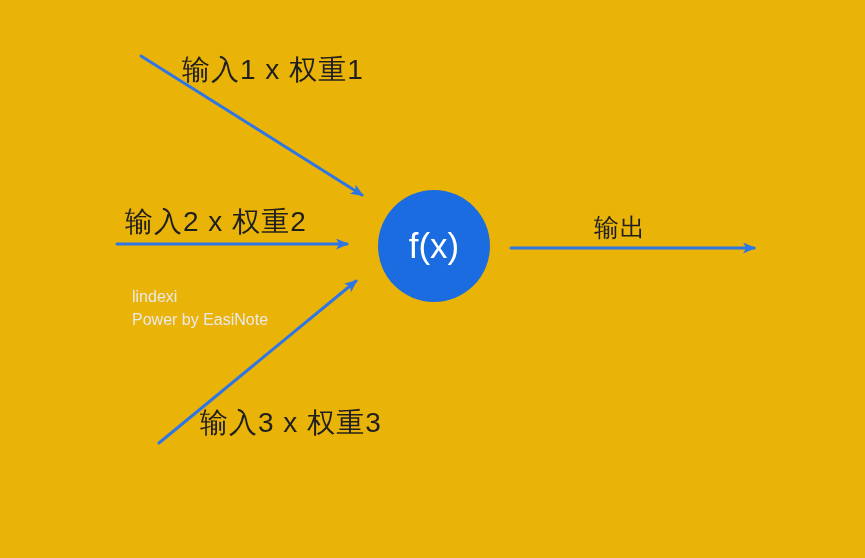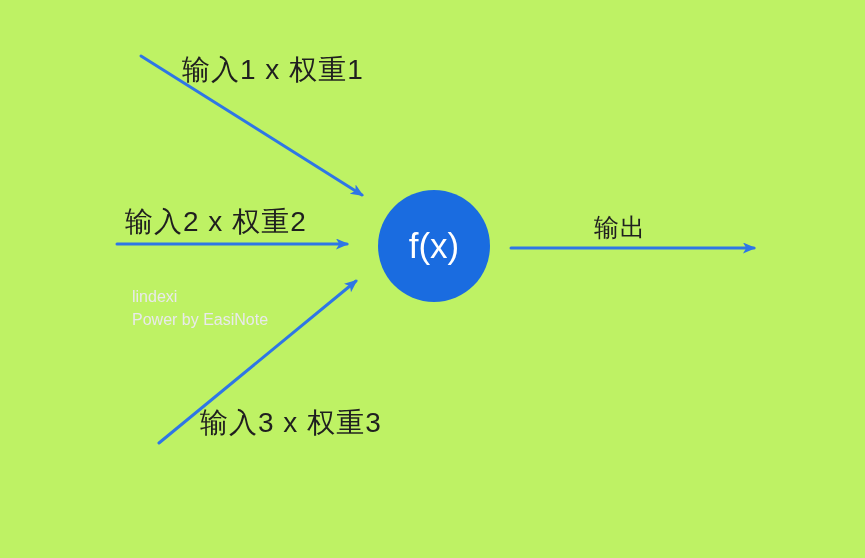--- a/index.html
+++ b/index.html
@@ -4,21 +4,21 @@
 <style>
   html, body {
     margin: 0;
     padding: 0;
     background: #ffffff;
   }
   .stage {
     position: relative;
     width: 865px;
     height: 558px;
-    background: #bef264;
+    background: #eab308;
     overflow: hidden;
     font-family: "Liberation Sans", "DejaVu Sans", sans-serif;
   }
   svg.diagram {
     position: absolute;
     left: 0;
     top: 0;
     display: block;
   }
   .arrow-line {

